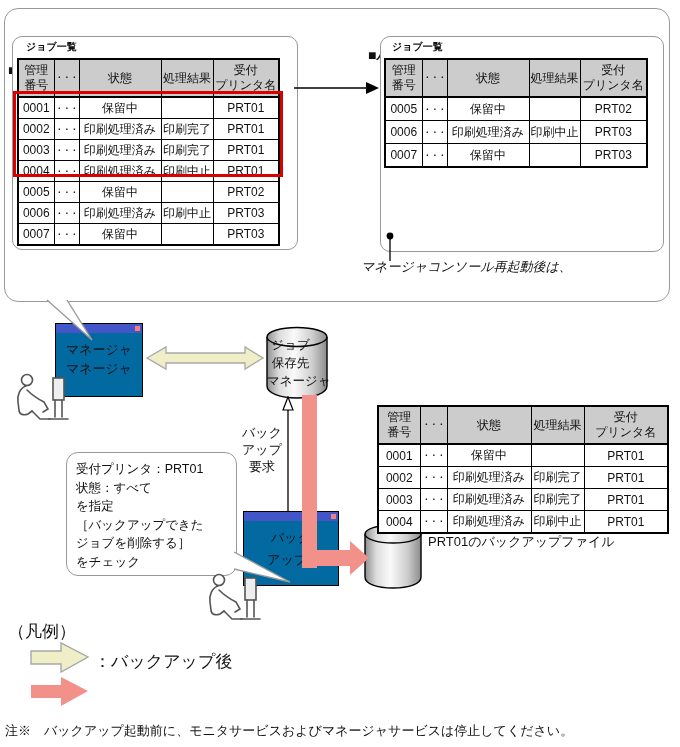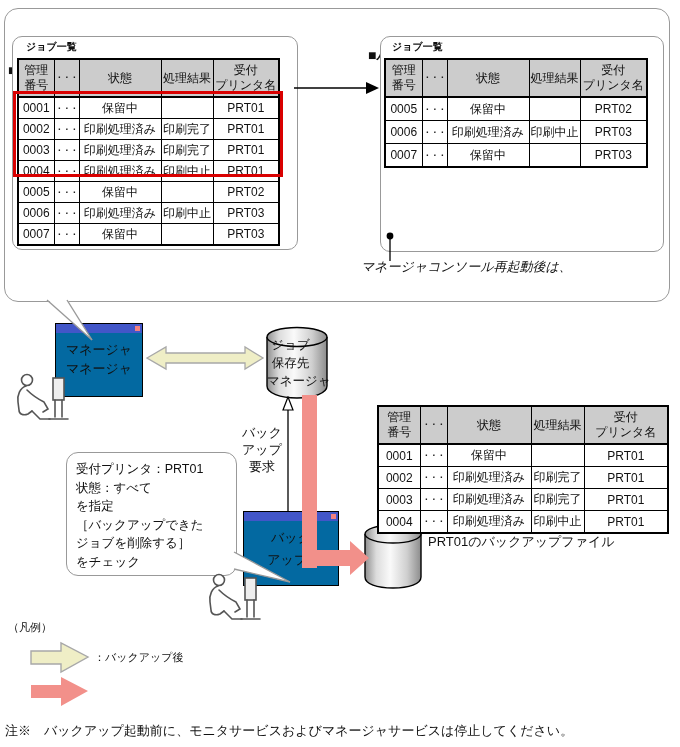--- a/index.html
+++ b/index.html
@@ -32,21 +32,21 @@
   .tb-btn{position:absolute;right:2px;top:2px;width:5px;height:5px;background:#f28080;}
   .win-text{text-align:center;font-size:13px;line-height:19px;margin-top:7px;
        position:relative;z-index:6;white-space:nowrap;}
   .win-text sup{font-size:9px;}
   .cyl-label{font-size:12.5px;line-height:18px;text-align:center;z-index:6;white-space:nowrap;}
   .breq-label{font-size:13px;line-height:17px;text-align:center;white-space:nowrap;}
   .bubble{border:1.5px solid #999;border-radius:12px;background:#fff;z-index:2;
        font-size:12.5px;line-height:18.5px;padding:7px 0 0 9px;white-space:nowrap;}
   .pinkbar{background:#f2908a;z-index:5;}
   .caption{font-size:13px;white-space:nowrap;}
-  .legend-text{font-size:11px;white-space:nowrap;}
+  .legend-text{font-size:17px;white-space:nowrap;}
   .footnote{font-size:13px;white-space:nowrap;}
   .z3{z-index:3;} .z4{z-index:4;} .z5{z-index:5;} .z6{z-index:6;}
   svg{display:block;}
 </style>
 </head>
 <body>
 
 <div id="stage">
 
   <svg width="0" height="0" class="abs" aria-hidden="true">

